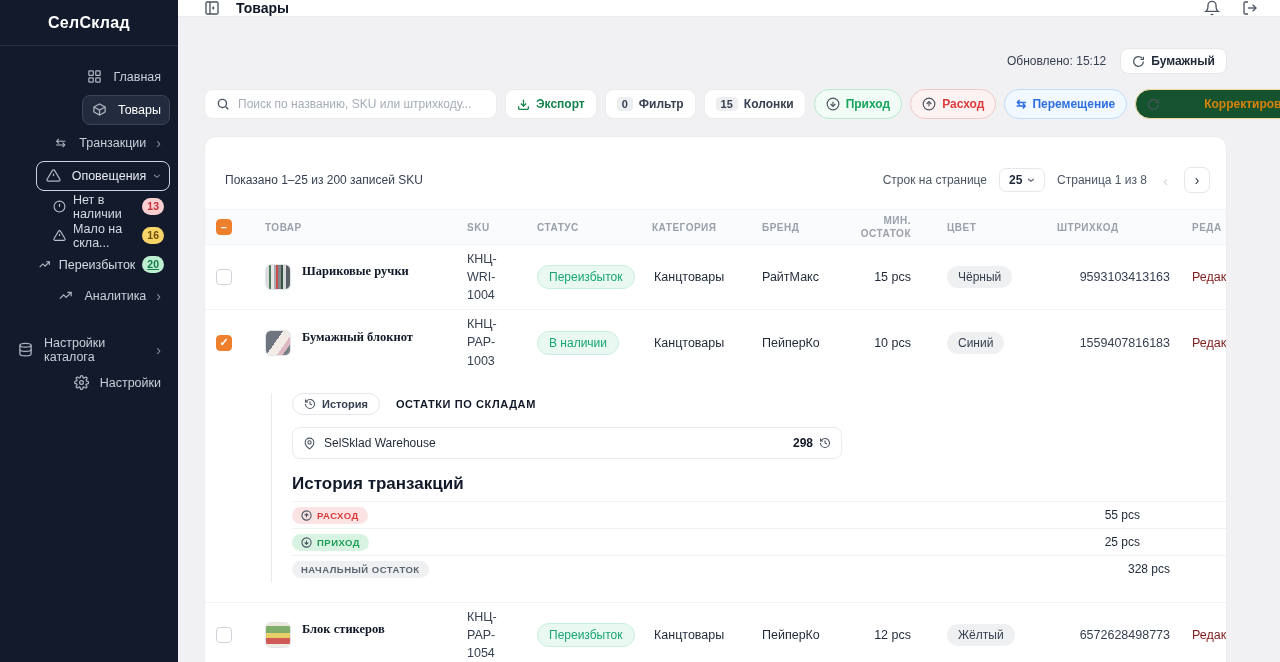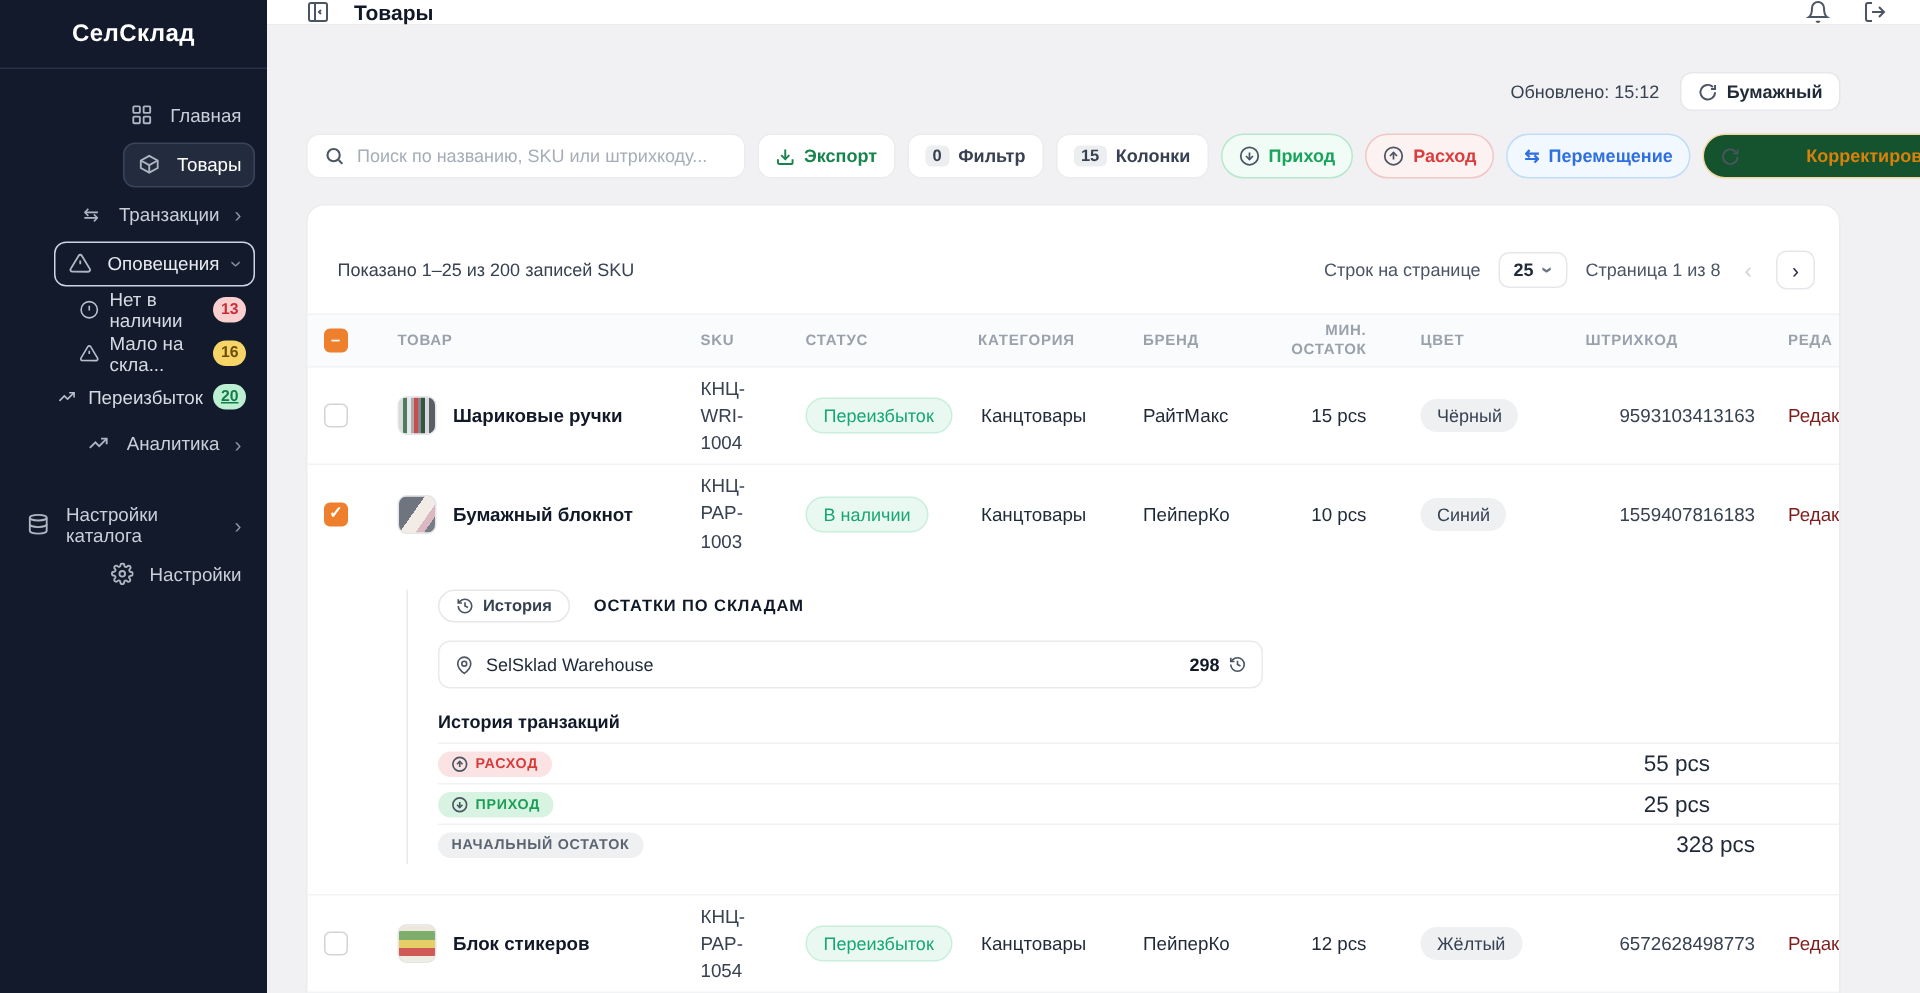--- a/index.html
+++ b/index.html
@@ -66,21 +66,21 @@
   .th.prod { padding-left:22px; }
   .th.right { text-align:right; padding-right:14px; }
   .th.col-color { padding-left:22px; }
   .th.col-bar { padding-left:32px; }
 
   .trow { min-height:65px; border-bottom:1px solid #f2f3f4; font-size:12.5px; color:#1f2937; }
   .cell { padding-left:12px; }
   .c-check { display:flex; justify-content:center; }
   .cb { width:16px; height:16px; border:1.5px solid #cfd4da; border-radius:4px; background:#fff; display:flex; align-items:center; justify-content:center; cursor:pointer; color:#fff; font-size:11px; font-weight:bold; line-height:1; }
   .cb.on { background:#ee7f2d; border-color:#ee7f2d; }
-  .c-prod { display:flex; align-items:center; gap:11px; padding-left:22px; }
+  .c-prod { display:flex; gap:11px; padding-left:22px;font-family:Liberation Serif, serif; }
   .thumb { width:26px; height:26px; border-radius:6px; border:1px solid #e3e5e8; flex:none; }
   .thumb.t-pens { background:linear-gradient(90deg,#d9dbdc 0 12%,#4f7d5c 12% 22%,#e6e7e8 22% 32%,#a9adb2 32% 42%,#c94b4b 42% 52%,#84888e 52% 62%,#36543f 62% 72%,#d6d8da 72% 84%,#5a5f66 84%); }
   .thumb.t-note { background:linear-gradient(125deg,#6e757f 42%,#f3ece6 42% 68%,#dcb9c2 68% 82%,#767d87 82%); }
   .thumb.t-stick { background:linear-gradient(180deg,#ece8dc 0 14%,#7fae6c 14% 40%,#e5cf66 40% 62%,#cf5a56 62% 86%,#efece2 86%); }
   .pname { font-weight:bold; color:#111827; }
   .c-sku { padding-left:12px; line-height:1.45; word-break:break-word; width:66px; color:#374151; }
   .status-pill { display:inline-block; background:#e9f9f1; border:1px solid #c8efdd; color:#17a673; border-radius:12px; padding:4px 11px; font-size:12px; }
   .gray-pill { display:inline-block; background:#eef0f2; color:#374151; border-radius:12px; padding:4px 11px; font-size:12px; }
   .c-min { text-align:right; padding-right:14px; }
   .c-color { padding-left:22px; }
@@ -89,30 +89,30 @@
 
   
   .expand { border-bottom:1px solid #f2f3f4; padding:18px 0 20px 66px; }
   .exp-inner { border-left:1px solid #e8eaec; padding-left:20px; }
   .exp-tabs { display:flex; align-items:center; gap:16px; }
   .hist-pill { display:flex; align-items:center; gap:6px; border:1px solid #e6e7ea; background:#fff; border-radius:13px; padding:4px 11px; font-size:11px; color:#374151; cursor:pointer; font-weight:bold; }
   .stocks-label { font-size:11px; font-weight:bold; color:#111827; letter-spacing:.6px; }
   .wh-card { margin-top:12px; width:550px; border:1px solid #e9eaec; border-radius:8px; height:32px; display:flex; align-items:center; gap:8px; padding:0 10px; }
   .wh-name { font-size:12px; color:#1f2937; }
   .wh-qty { margin-left:auto; font-weight:bold; font-size:12px; color:#111827; display:flex; align-items:center; gap:6px; }
-  .tx-title { margin-top:15px; font-size:12px; font-weight:bold; color:#111827; }
+  .tx-title { margin-top:15px; font-size:17px; font-weight:bold; color:#111827; }
   .tx-row { display:flex; align-items:center; border-top:1px solid #f0f1f2; height:27px; margin-top:0; }
   .tx-row:first-of-type { margin-top:7px; }
   .tx-rows { margin-top:7px; }
   .tx-rows .tx-row { border-top:1px solid #f0f1f2; }
   .tx-pill { display:flex; align-items:center; gap:5px; font-size:9.5px; font-weight:bold; letter-spacing:.5px; border-radius:10px; padding:3px 9px; }
   .tx-pill.red { background:#fbe3e3; color:#d83a3a; }
   .tx-pill.green { background:#d9f3e3; color:#1d9e55; }
   .tx-pill.gray { background:#eef0f2; color:#5b6470; }
-  .tx-val { margin-left:auto; font-size:15px; color:#1f2937; }
+  .tx-val { margin-left:auto; font-size:12px; color:#1f2937; }
   .tx-val.pr1 { padding-right:86px; }
   .tx-val.pr2 { padding-right:56px; }
 
   svg { display:block; }
 </style>
 </head>
 <body>
 
 <div class="app">
 

